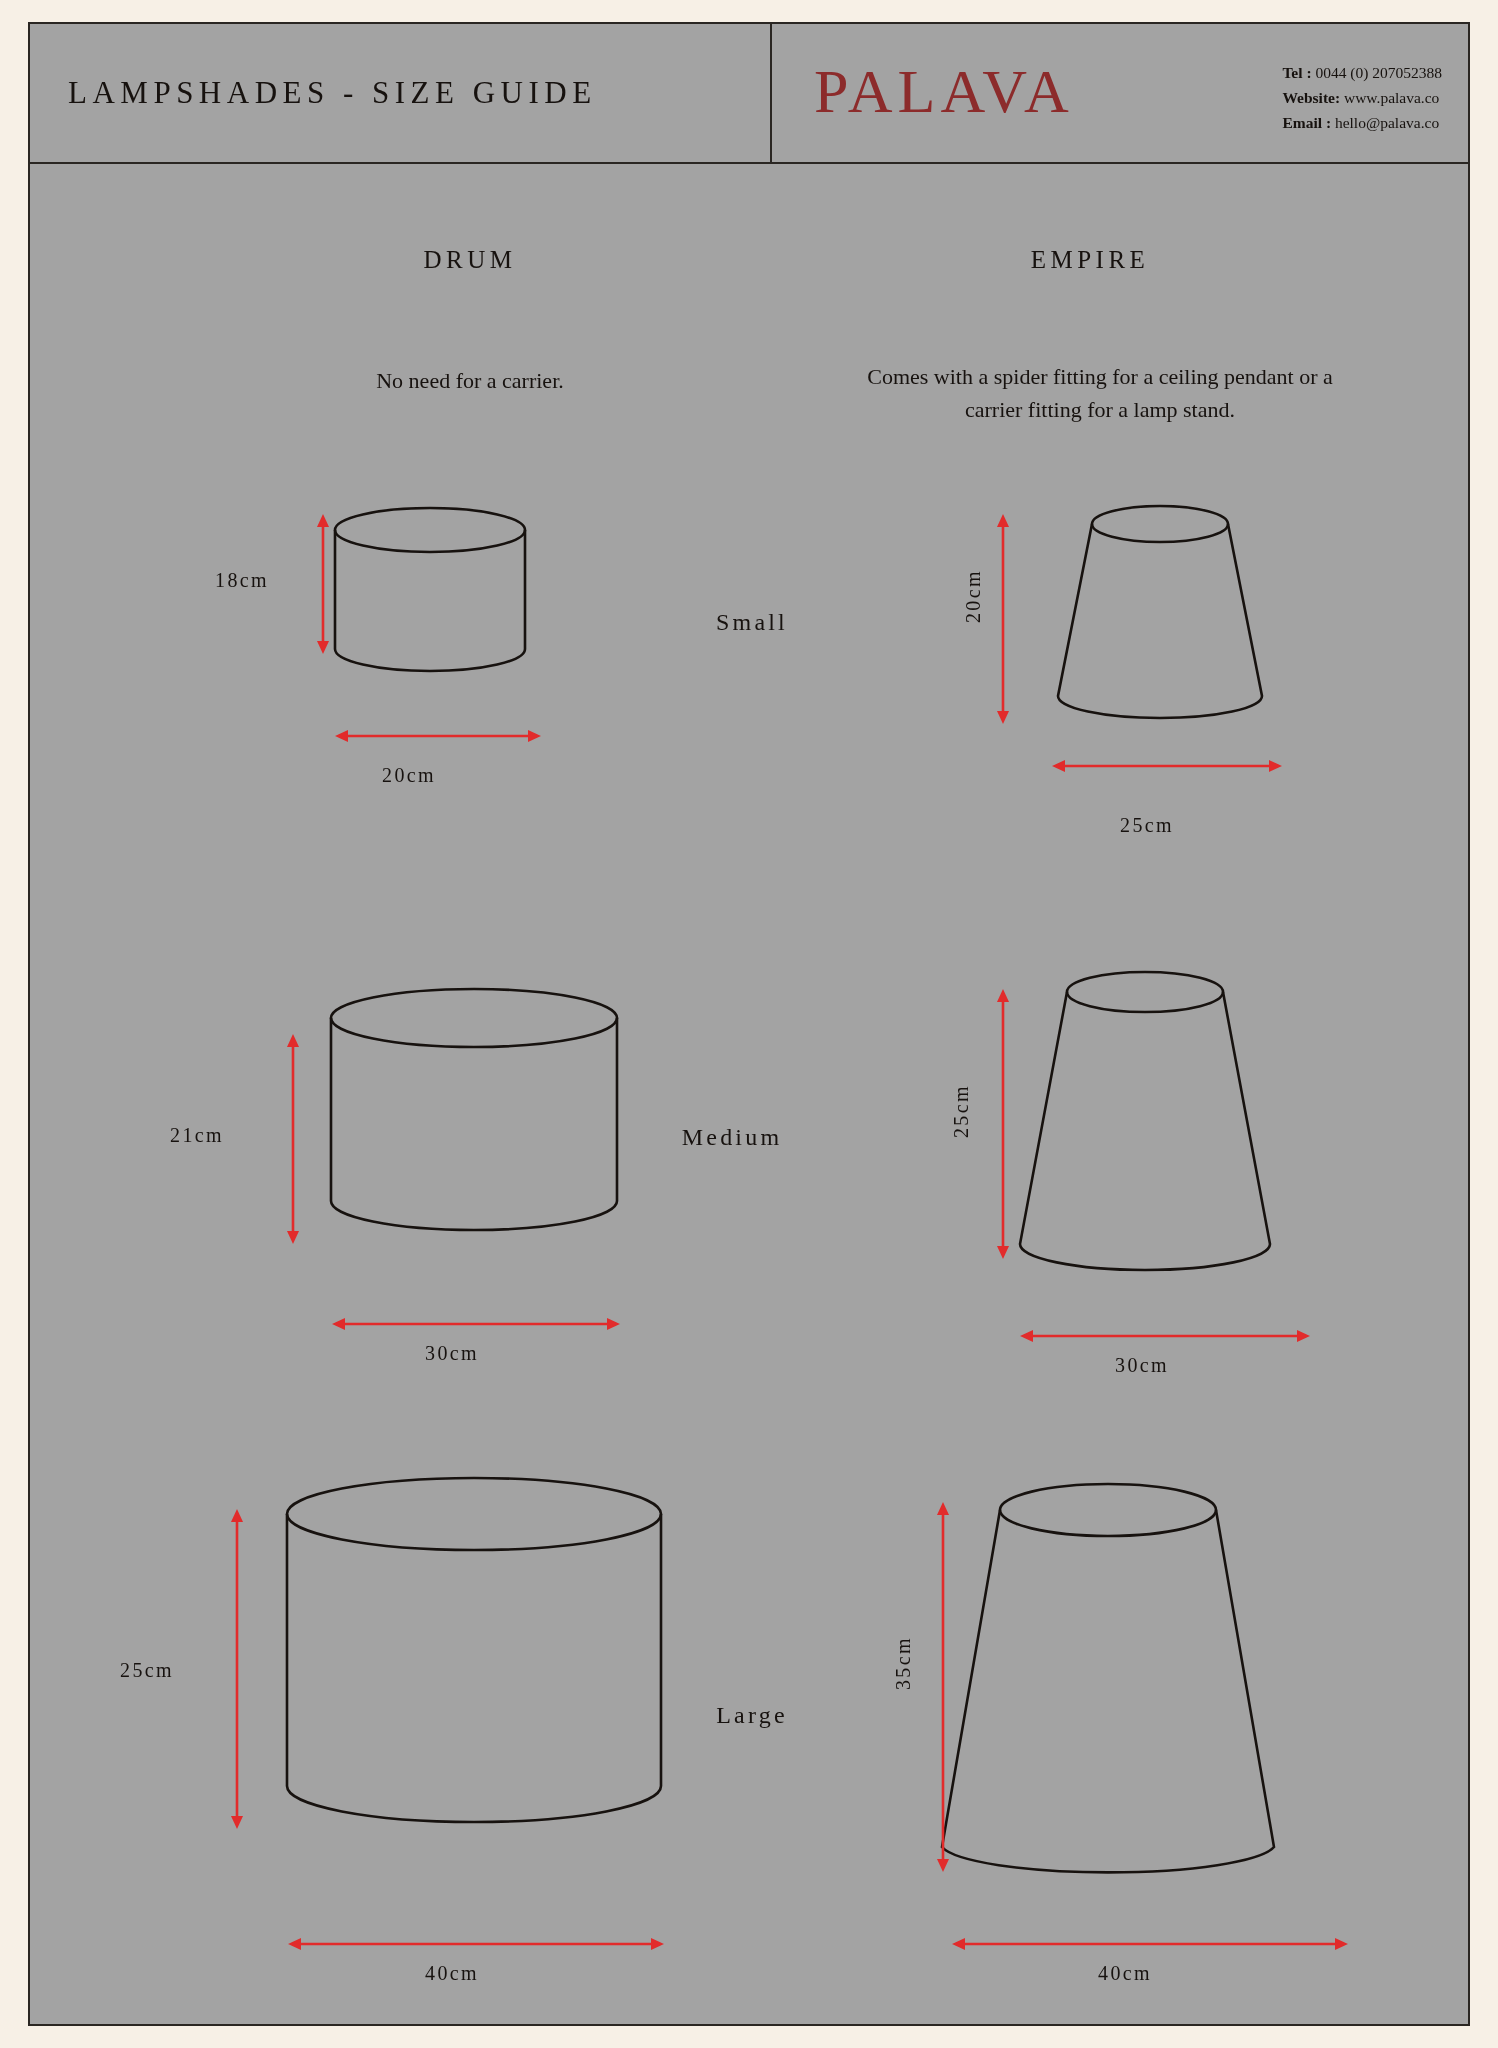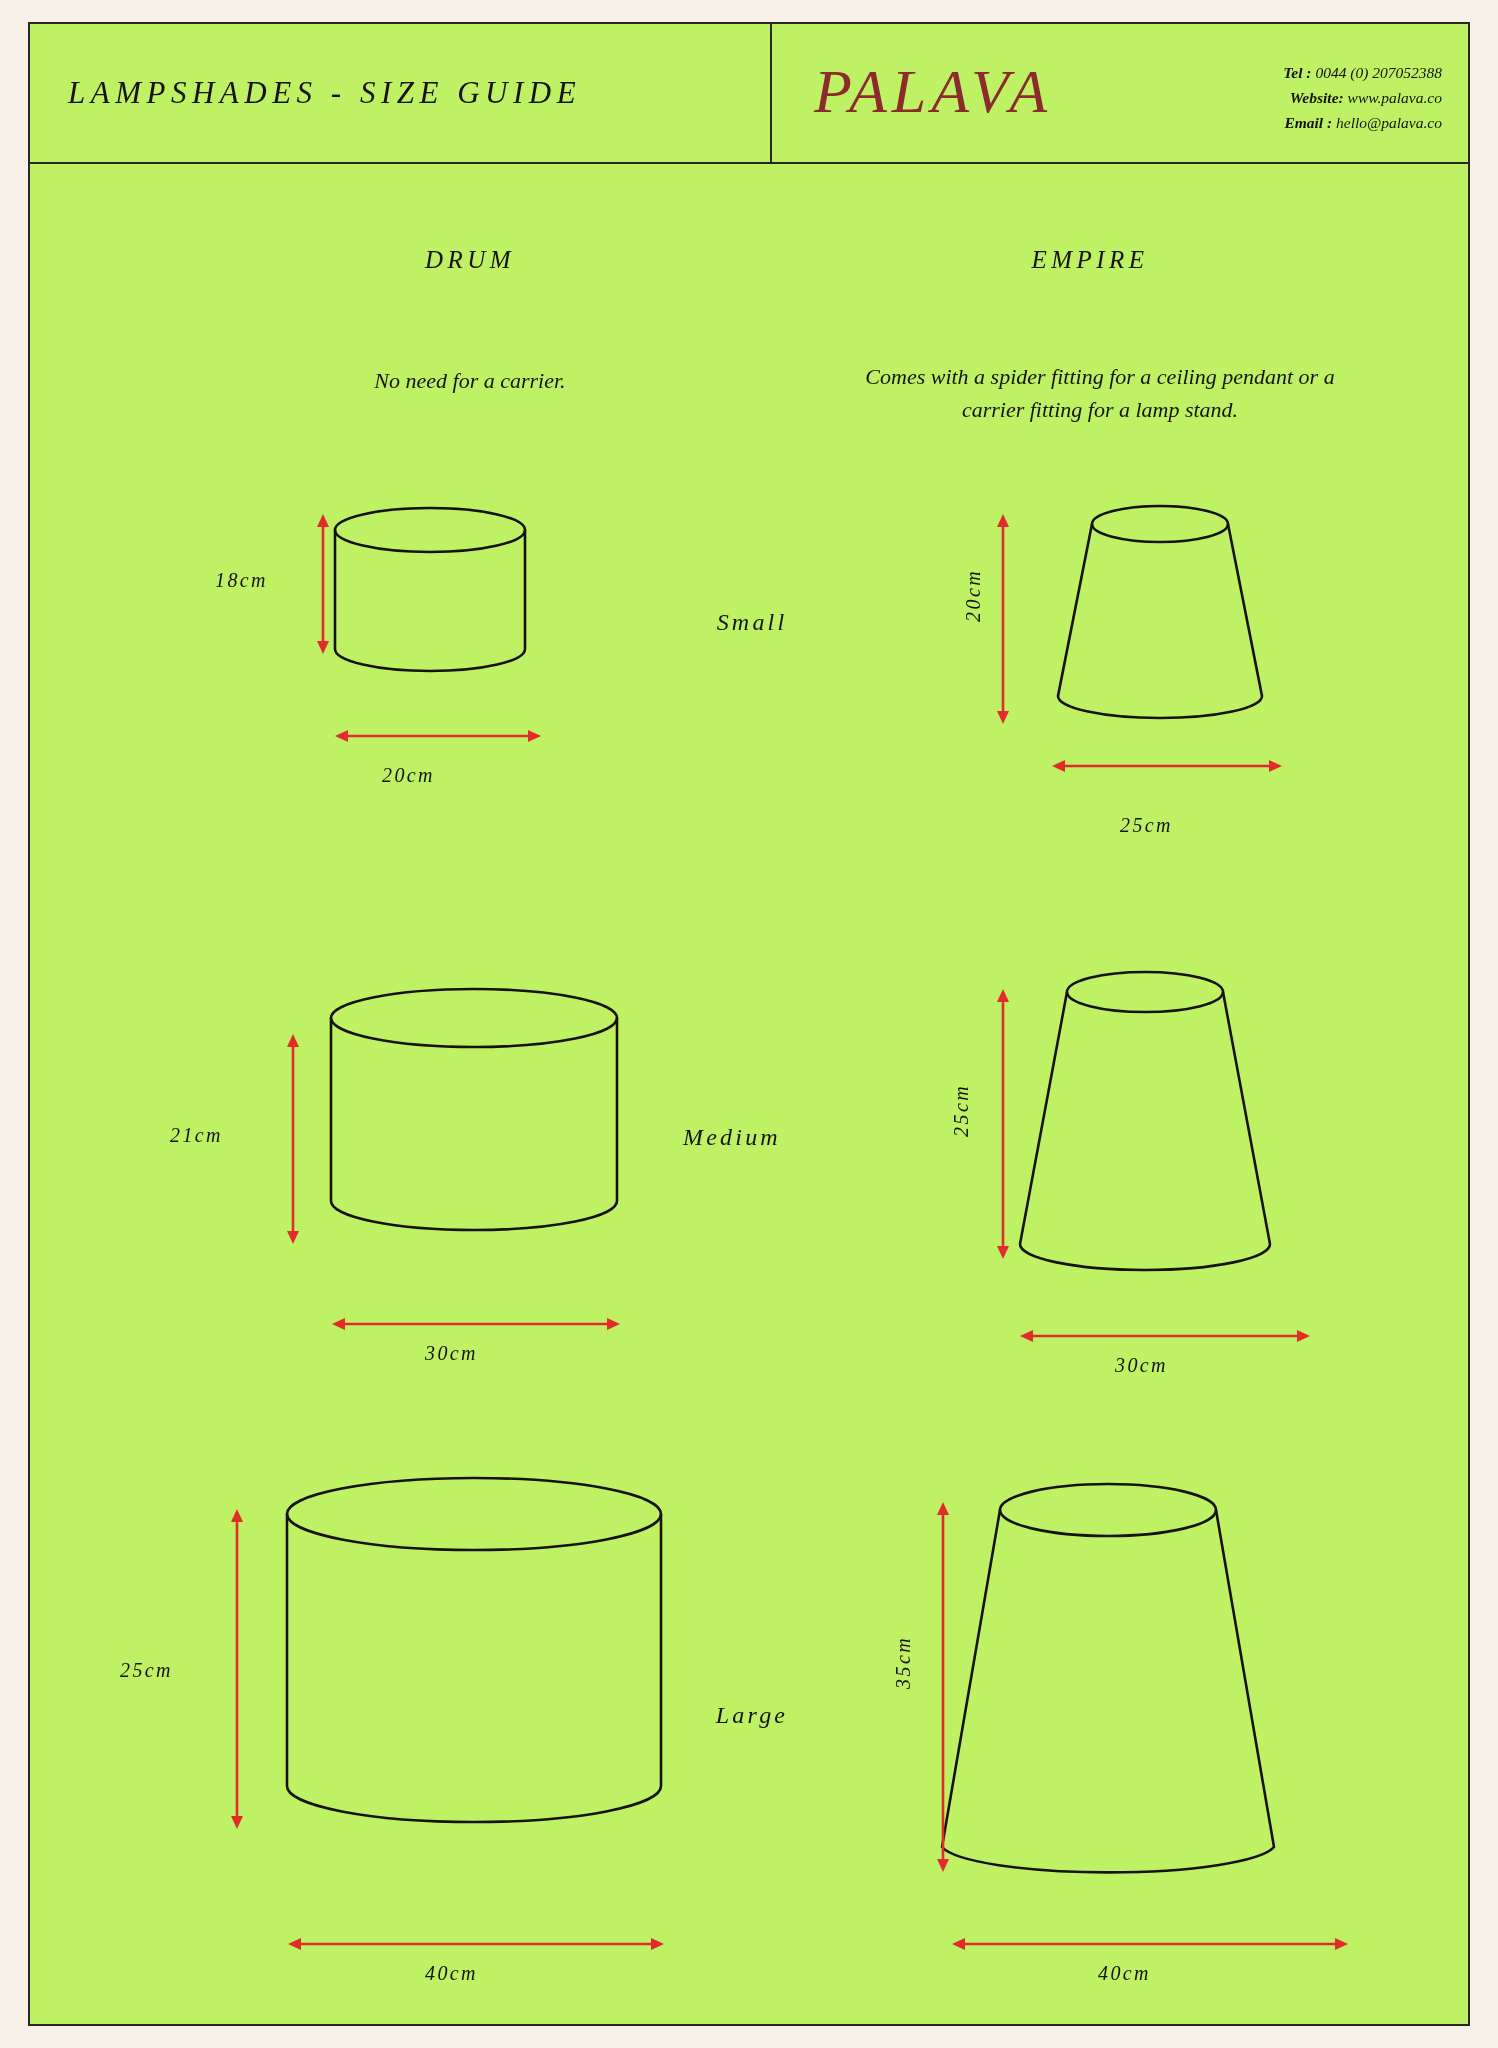--- a/index.html
+++ b/index.html
@@ -16,22 +16,21 @@
     overflow: hidden;
   }
   .page {
     position: absolute;
     left: 28px;
     top: 22px;
     width: 1442px;
     height: 2004px;
     border: 2px solid #2a2622;
     box-sizing: border-box;
-    background: #bef264;
-    font-style: italic;
+    background: #a3a3a3;
   }
   
   .header {
     position: absolute;
     left: 0; top: 0;
     width: 100%;
     height: 140px;
     border-bottom: 2px solid #2a2622;
     box-sizing: border-box;
     display: flex;
@@ -50,21 +49,20 @@
     padding-left: 38px;
     color: #17120f;
     font-weight: 400;
   }
   .header-brand-cell {
     flex: 1;
     display: flex;
     align-items: center;
     justify-content: flex-start;
     position: relative;
-    text-align: right;
   }
   .brand {
     font-family: "Liberation Serif", serif;
     font-size: 62px;
     letter-spacing: 5px;
     color: #8c2b2b;
     padding-left: 42px;
     line-height: 1;
     position: relative;
     top: -2px;

